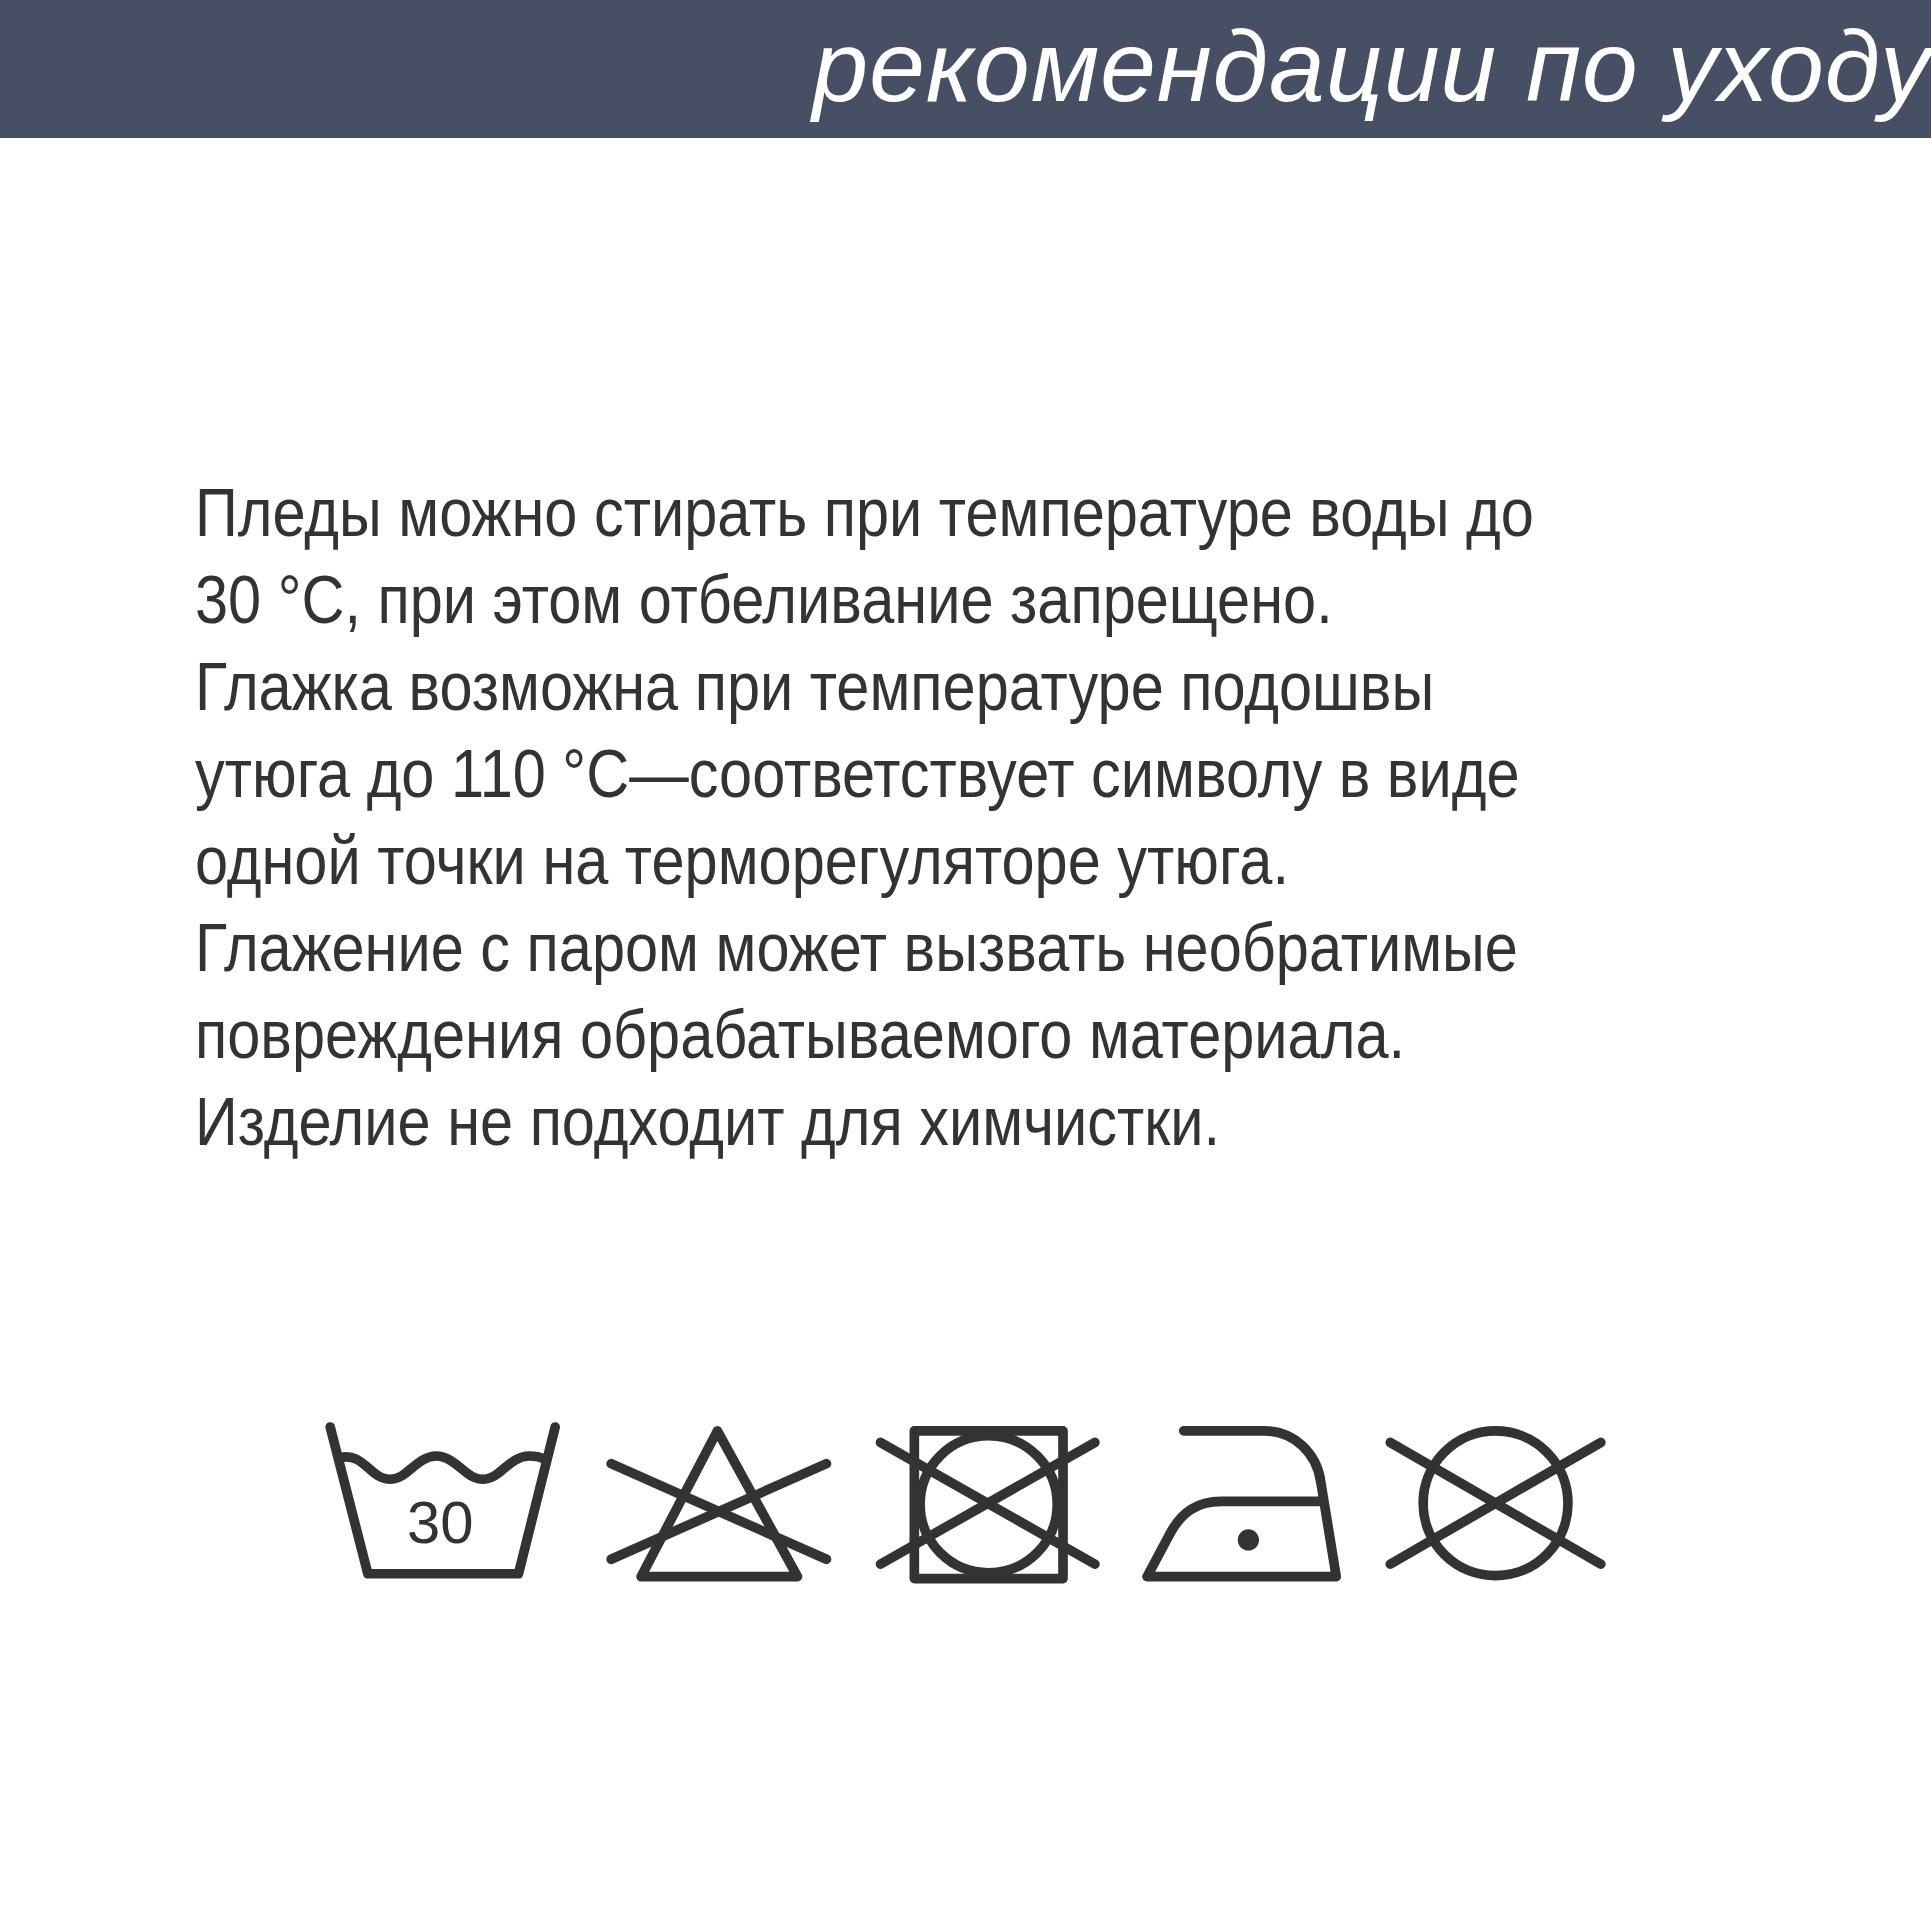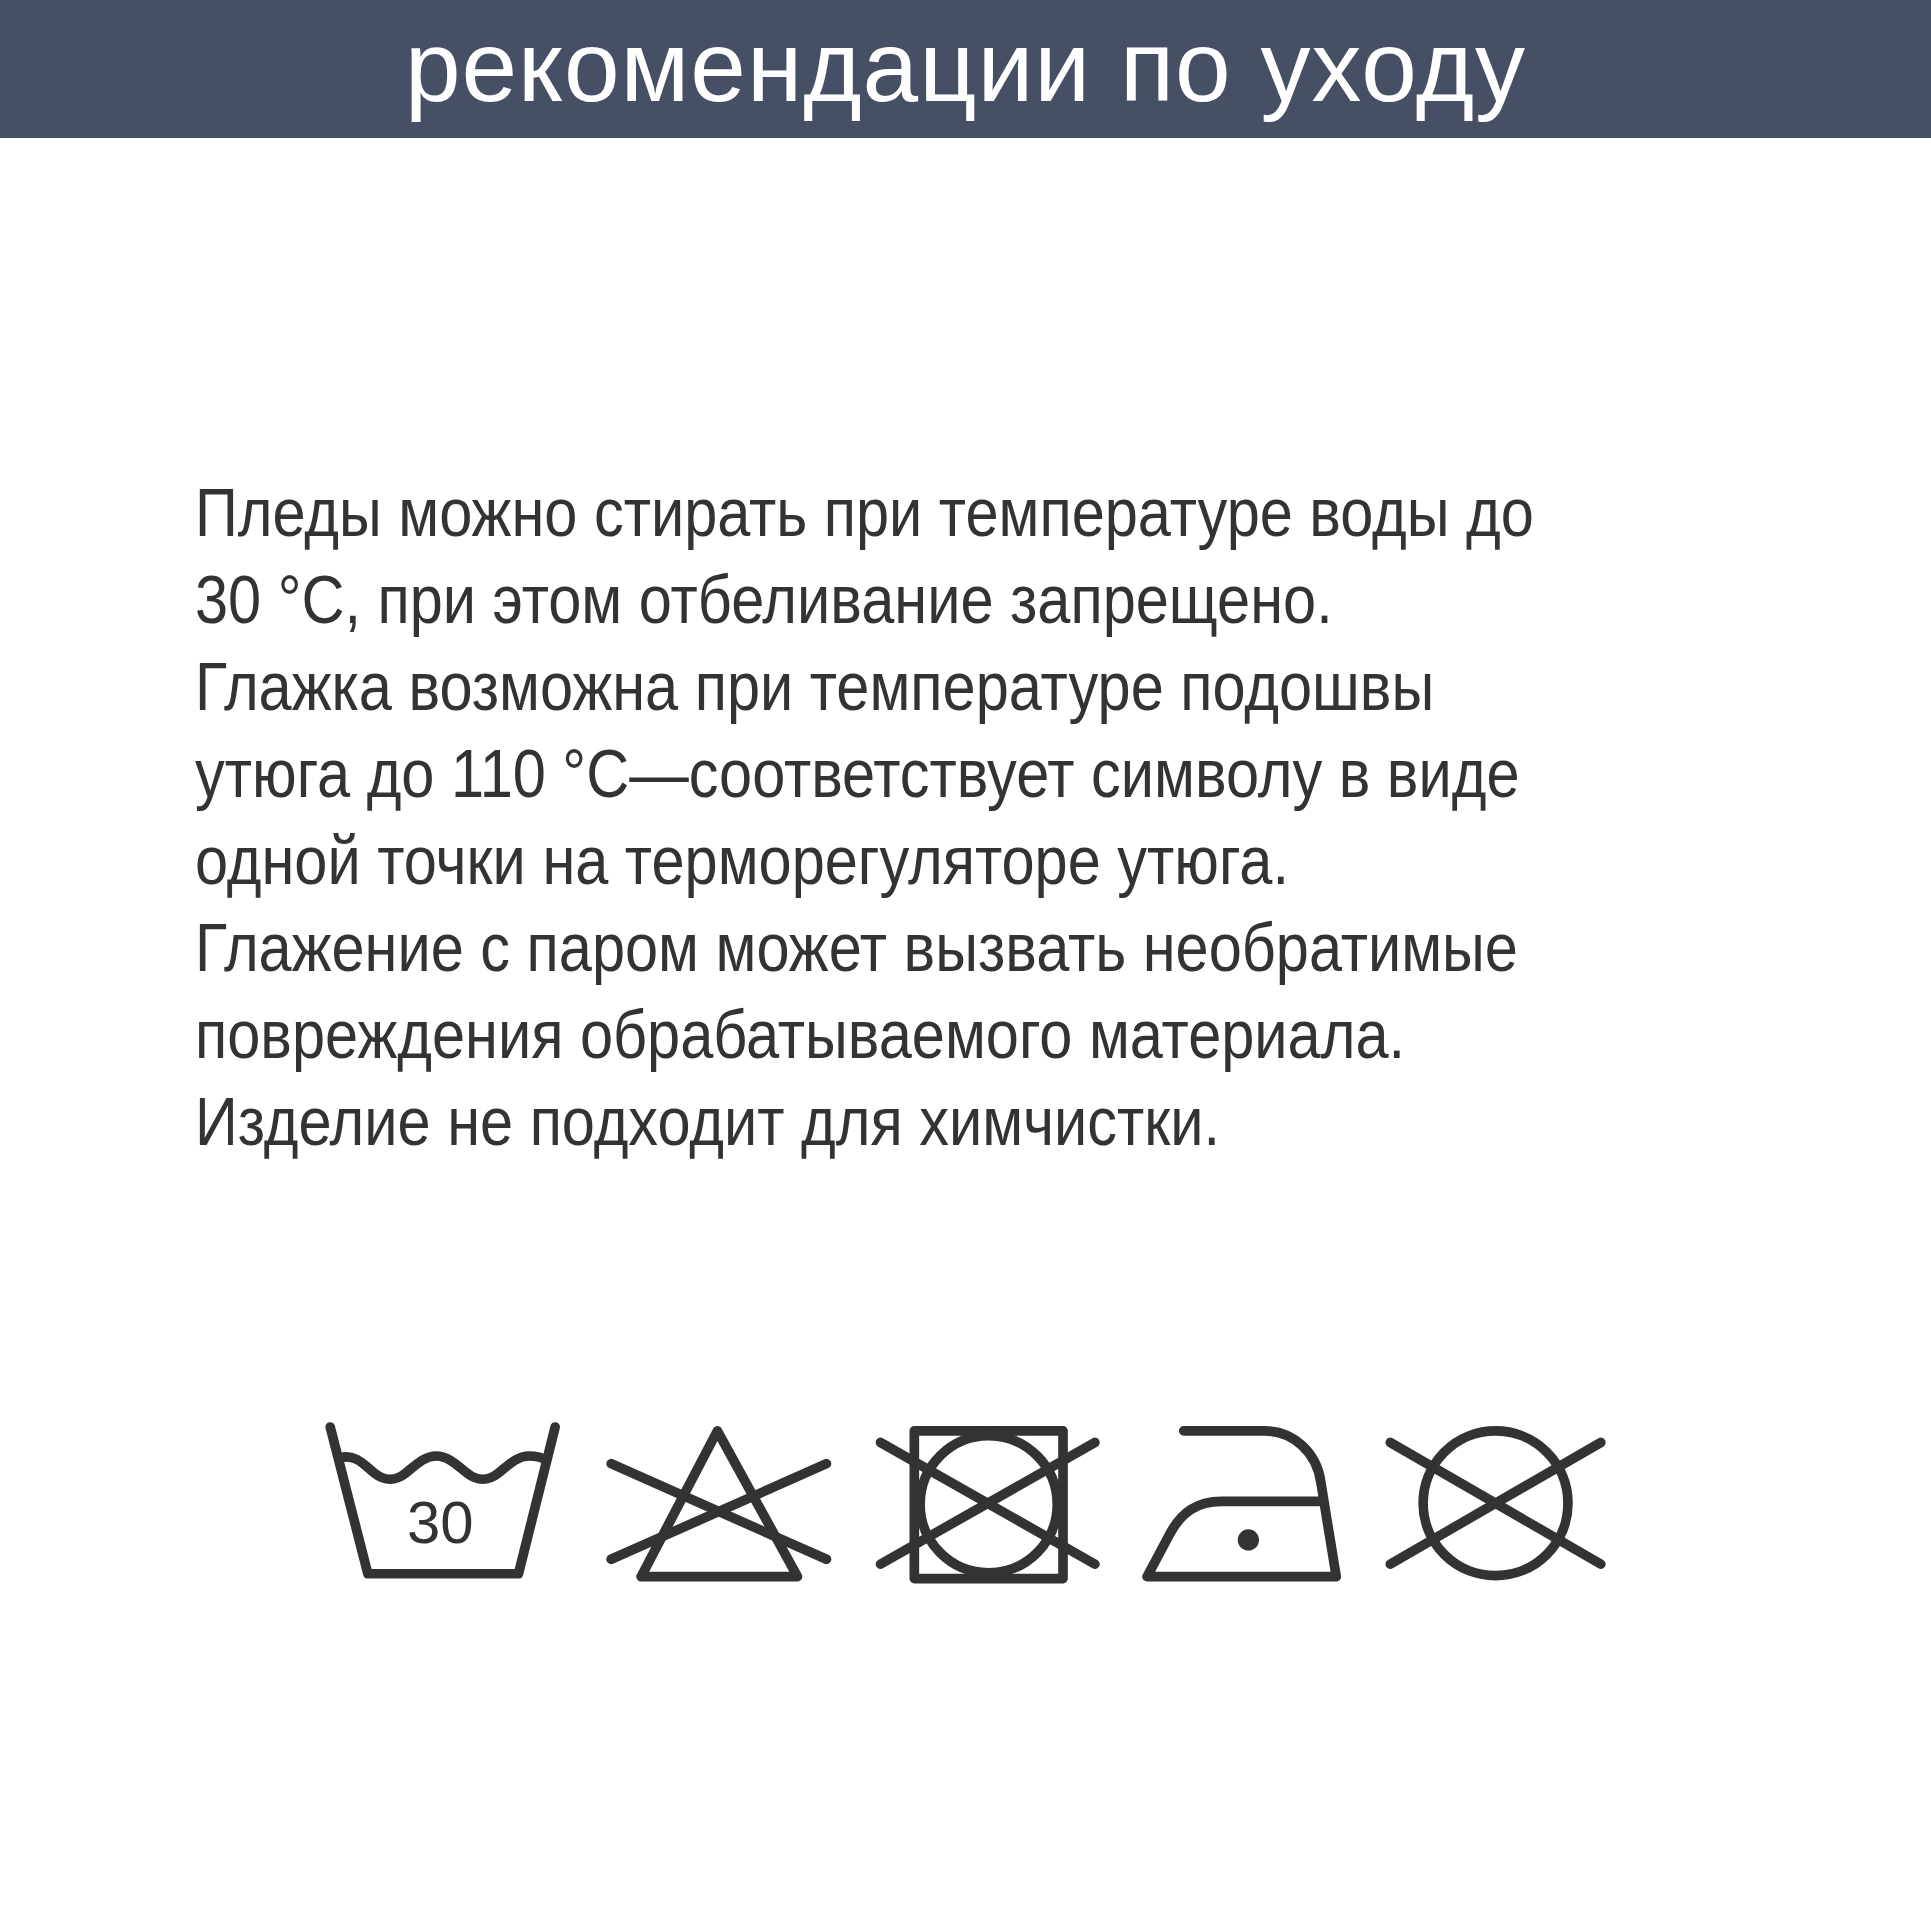--- a/index.html
+++ b/index.html
@@ -18,26 +18,27 @@
       position: absolute;
       left: 0; top: 0;
       width: 1931px;
       height: 138px;
       background: #464f64;
     }
     .header-title {
       position: absolute;
       left: 0; right: 0;
       top: 7.7px;
-      text-align: center;
+      text-align: right;
       color: #ffffff;
       font-size: 100px;
       line-height: 116px;
       white-space: nowrap;
       letter-spacing: 1px;
+      font-style: italic;
     }
     .body-text {
       position: absolute;
       left: 195px;
       top: 469px;
       color: #333333;
       font-size: 68px;
       transform: scaleX(0.875);
       transform-origin: 0 0;
     }

